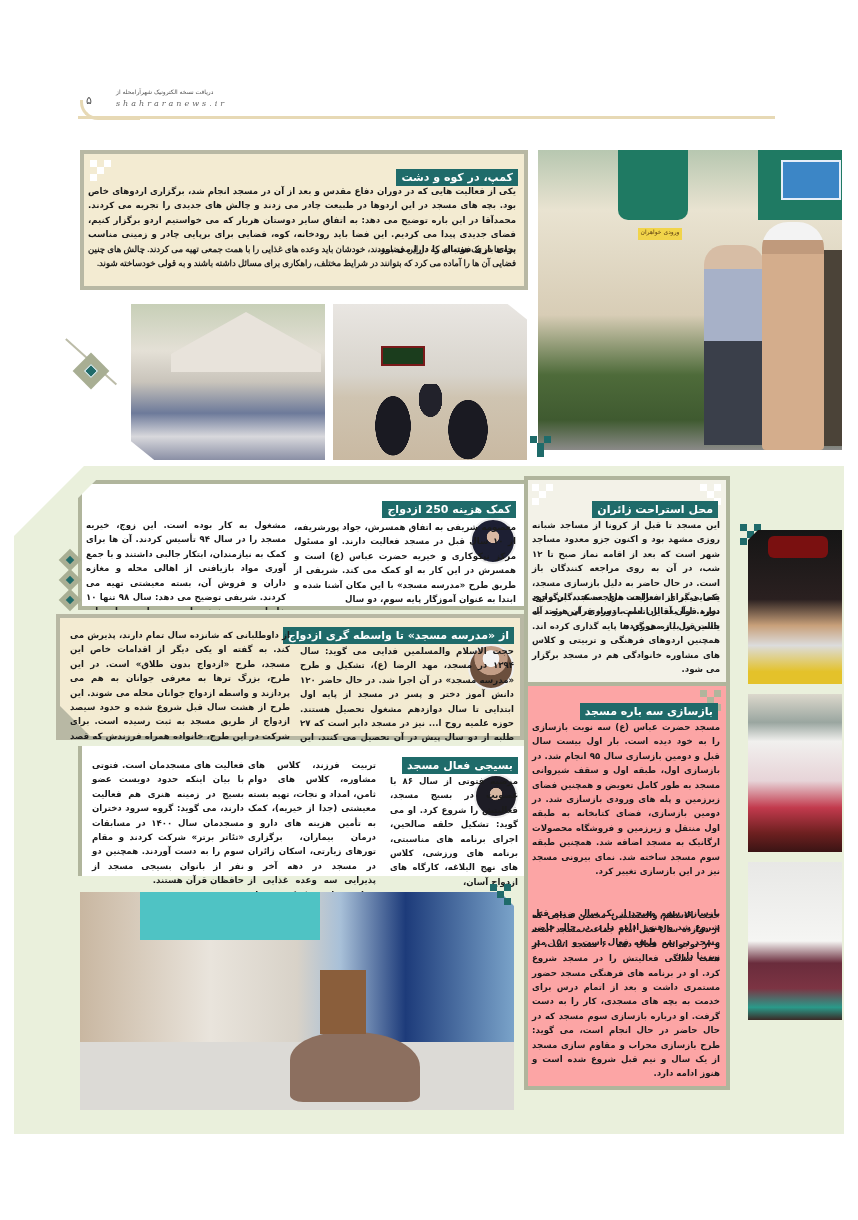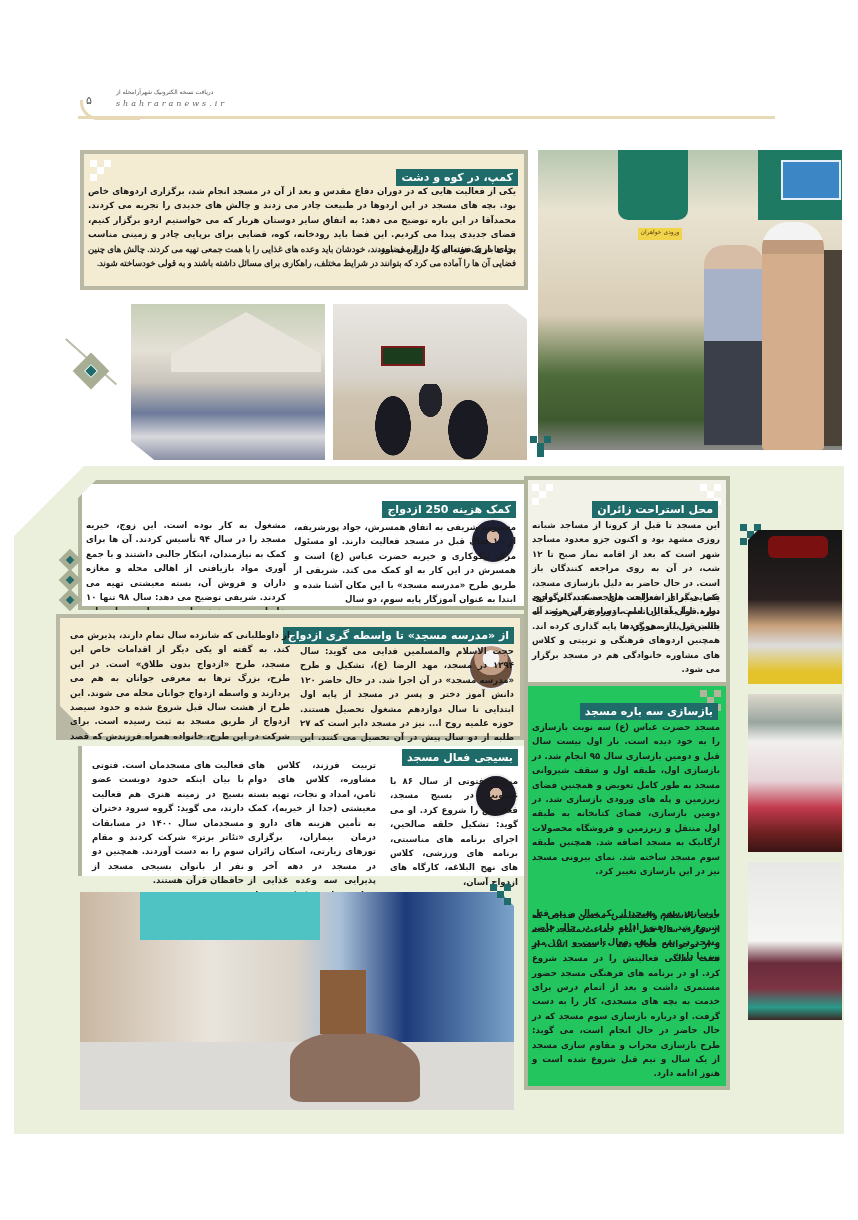--- a/index.html
+++ b/index.html
@@ -113,30 +113,30 @@
   <div class="abs" style="left:0;bottom:0;width:30px;height:30px;background:#b8b8a4;clip-path:polygon(0 0,100% 100%,0 100%)"></div>
   <div style="position:absolute;right:6px;top:6px;direction:rtl;">
     <span class="title">از «مدرسه مسجد» تا واسطه گری ازدواج</span>
   </div>
   <div class="abs" style="right:6px;top:26px;width:46px;height:46px;border-radius:50%;background:radial-gradient(circle at 50% 30%,#f4f4f4 22%,#c29d86 24% 45%,#6b4f3d 47%);border:2px solid #eee"></div>
   <div class="para abs" style="right:6px;top:26px;width:214px;">حجت الاسلام والمسلمین فدایی می گوید: سال ۱۳۹۴ در مسجد، مهد الرضا (ع)، تشکیل و طرح «مدرسه مسجد» در آن اجرا شد. در حال حاضر ۱۲۰ دانش آموز دختر و پسر در مسجد از پایه اول ابتدایی تا سال دوازدهم مشغول تحصیل هستند. حوزه علمیه روح ا... نیز در مسجد دایر است که ۲۷ طلبه از دو سال پیش در آن تحصیل می کنند. این حوزه علمیه</div>
   <div class="para abs" style="left:10px;top:10px;width:220px;">از داوطلبانی که شانزده سال تمام دارند، پذیرش می کند. به گفته او یکی دیگر از اقدامات خاص این مسجد، طرح «ازدواج بدون طلاق» است. در این طرح، بزرگ ترها به معرفی جوانان به هم می پردازند و واسطه ازدواج جوانان محله می شوند. این طرح از هشت سال قبل شروع شده و حدود سیصد ازدواج از طریق مسجد به ثبت رسیده است. برای شرکت در این طرح، خانواده همراه فرزندش که قصد ازدواج دارد، مراجعه و نام نویسی می کند.</div>
 </div>
 
 <div class="card" style="left:78px;top:746px;width:446px;height:130px;border-width:0 0 0 4px;background:#fff">
-  <div style="position:absolute;right:6px;top:0;direction:rtl;">
+  <div style="position:absolute;right:6px;top:8px;direction:rtl;">
     <span class="title">بسیجی فعال مسجد</span>
   </div>
   <div class="abs" style="right:6px;top:28px;width:44px;height:44px;border-radius:50%;background:radial-gradient(circle at 50% 45%,#d8b8a2 20%,#1d1c25 22%);border:2px solid #eee"></div>
   <div class="para abs" style="right:6px;top:28px;width:128px;">مرضیه فتوتی از سال ۸۶ با عضویت در بسیج مسجد، فعالیتش را شروع کرد. او می گوید: تشکیل حلقه صالحین، اجرای برنامه های مناسبتی، برنامه های ورزشی، کلاس های نهج البلاغه، کارگاه های ازدواج آسان،</div>
   <div class="para abs" style="right:148px;top:12px;width:128px;">تربیت فرزند، کلاس های مشاوره، کلاس های دوام ثامن، امداد و نجات، تهیه بسته معیشتی (جدا از خیریه)، کمک به تأمین هزینه های دارو و درمان بیماران، برگزاری تورهای زیارتی، اسکان زائران در مسجد در دهه آخر و پذیرایی سه وعده غذایی از چهارصد زائر به کمک بسیجیان و خیران، گوشه ای از</div>
   <div class="para abs" style="left:10px;top:12px;width:152px;">فعالیت های مسجدمان است. فتوتی با بیان اینکه حدود دویست عضو بسیج در زمینه هنری هم فعالیت دارند، می گوید: گروه سرود دختران مسجدمان سال ۱۴۰۰ در مسابقات «تئاتر برتر» شرکت کردند و مقام سوم را به دست آوردند. همچنین دو نفر از بانوان بسیجی مسجد از حافظان قرآن هستند.</div>
 </div>
 
-<div class="card" style="left:524px;top:682px;width:206px;height:408px;background:#22c55e">
+<div class="card" style="left:524px;top:682px;width:206px;height:408px;background:#fca5a5">
   <div class="chk" style="right:4px;top:4px">
     <i style="left:0;top:0;background:#b0b59c"></i>
       <i style="left:14px;top:0;background:#b0b59c"></i>
       <i style="left:7px;top:7px;background:#b0b59c"></i>
       <i style="left:14px;top:14px;background:#b0b59c"></i>
   </div>
   <div style="position:absolute;right:8px;top:14px;direction:rtl;">
     <span class="title">بازسازی سه باره مسجد</span>
   </div>
   <div class="para abs" style="right:6px;top:34px;width:188px;">مسجد حضرت عباس (ع) سه نوبت بازسازی را به خود دیده است. بار اول بیست سال قبل و دومین بازسازی سال ۹۵ انجام شد. در بازسازی اول، طبقه اول و سقف شیروانی مسجد به طور کامل تعویض و همچنین فضای زیرزمین و پله های ورودی بازسازی شد. در دومین بازسازی، فضای کتابخانه به طبقه اول منتقل و زیرزمین و فروشگاه محصولات ارگانیک به مسجد اضافه شد. همچنین طبقه سوم مسجد ساخته شد. نمای بیرونی مسجد نیز در این بازسازی تغییر کرد.</div>

